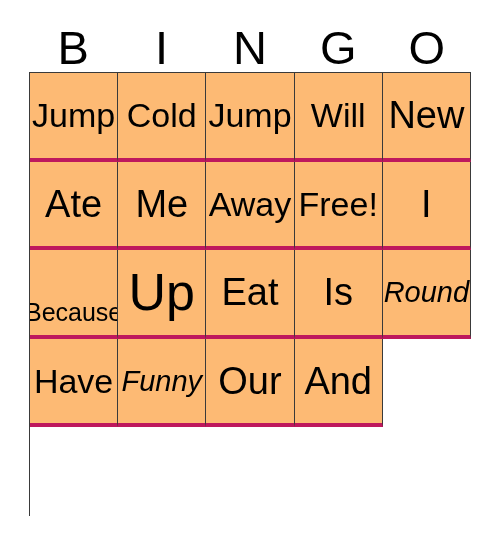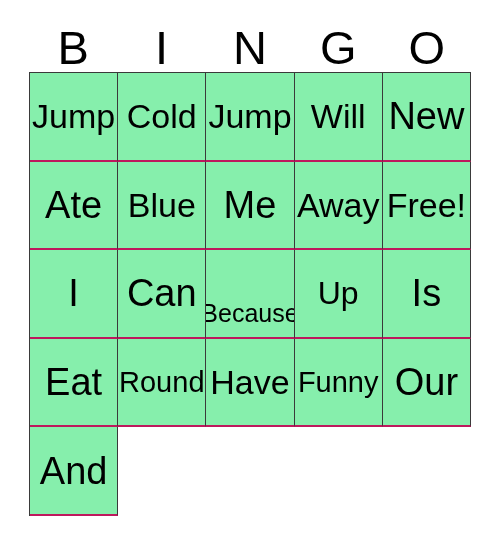--- a/index.html
+++ b/index.html
@@ -46,42 +46,42 @@
   .grid {
     display: grid;
     grid-template-columns: repeat(5, 1fr);
     grid-template-rows: repeat(5, 88.6px);
     border-top: 1px solid #3a3a3a;
     border-left: 1px solid #3a3a3a;
     box-sizing: border-box;
   }
   .cell {
     border-right: 1px solid #3a3a3a;
-    border-bottom: 2px solid #be185d;
+    border-bottom: 4px solid #be185d;
     box-sizing: border-box;
     display: flex;
     align-items: center;
     justify-content: center;
     overflow: hidden;
-    background: #86efac;
+    background: #fdba74;
   }
   .cell-text {
     display: block;
     line-height: 1;
     white-space: nowrap;
     text-align: center;
     color: #000000;
     font-weight: 400;
   }
 
   
-  .fs-xl   { font-size: 32px; }
+  .fs-xl   { font-size: 52px; }
   .fs-lg   { font-size: 38px; }
   .fs-md   { font-size: 34px; }
-  .fs-sm   { font-size: 29px; }
+  .fs-sm   { font-size: 29px; font-style: italic; }
   .fs-xs   { font-size: 25px; margin-top: 40px; }
 </style>
 </head>
 <body>
 
 <div class="card">
 
   <div class="header-row">
     <div class="header-cell">B</div>
     <div class="header-cell">I</div>
@@ -105,50 +105,44 @@
         <span class="cell-text fs-md">Will</span>
       </div>
 
     <div class="cell">
         <span class="cell-text fs-lg">New</span>
       </div>
     <div class="cell">
         <span class="cell-text fs-lg">Ate</span>
       </div>
     <div class="cell">
-        <span class="cell-text fs-md">Blue</span>
-      </div>
-    <div class="cell">
         <span class="cell-text fs-lg">Me</span>
       </div>
 
     <div class="cell">
         <span class="cell-text fs-md">Away</span>
       </div>
     <div class="cell">
         <span class="cell-text fs-md">Free!</span>
       </div>
     <div class="cell">
         <span class="cell-text fs-lg">I</span>
       </div>
-    <div class="cell">
-        <span class="cell-text fs-lg">Can</span>
-      </div>
 
     <div class="cell">
         <span class="cell-text fs-xs">Because</span>
       </div>
     <div class="cell">
         <span class="cell-text fs-xl">Up</span>
       </div>
     <div class="cell">
-        <span class="cell-text fs-lg">Is</span>
+        <span class="cell-text fs-lg">Eat</span>
       </div>
     <div class="cell">
-        <span class="cell-text fs-lg">Eat</span>
+        <span class="cell-text fs-lg">Is</span>
       </div>
     <div class="cell">
         <span class="cell-text fs-sm">Round</span>
       </div>
 
     <div class="cell">
         <span class="cell-text fs-md">Have</span>
       </div>
     <div class="cell">
         <span class="cell-text fs-sm">Funny</span>

